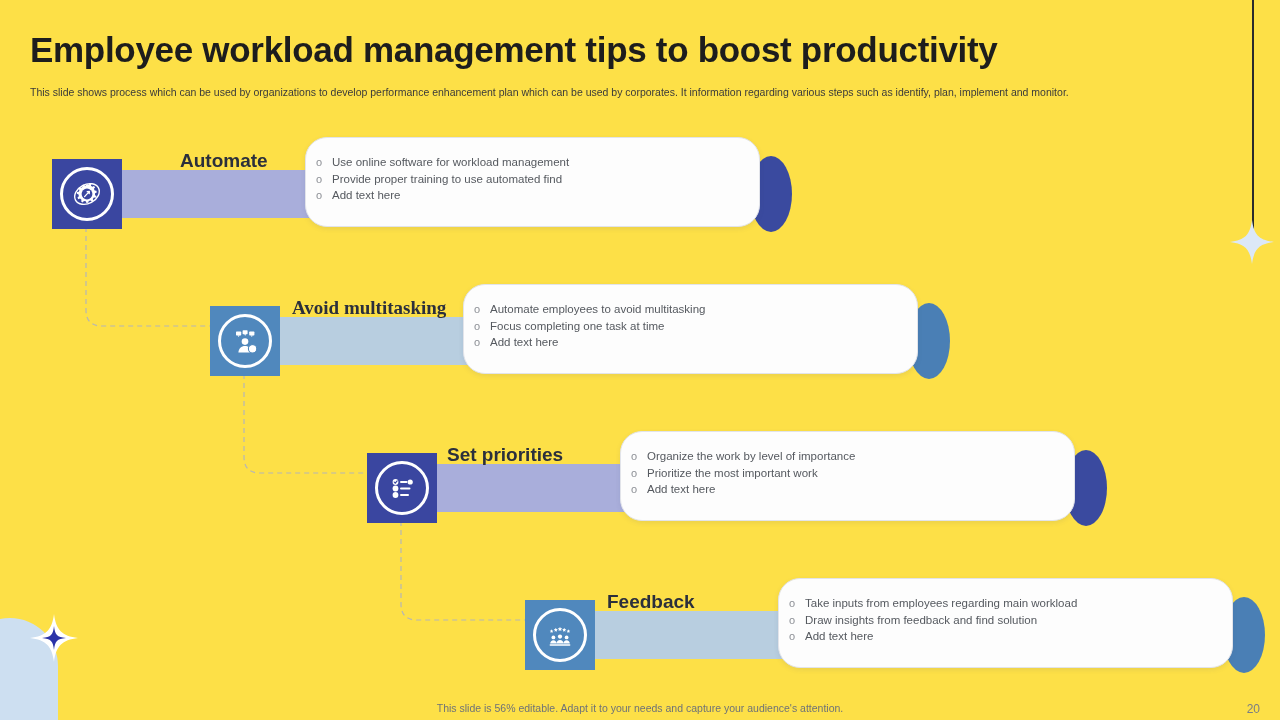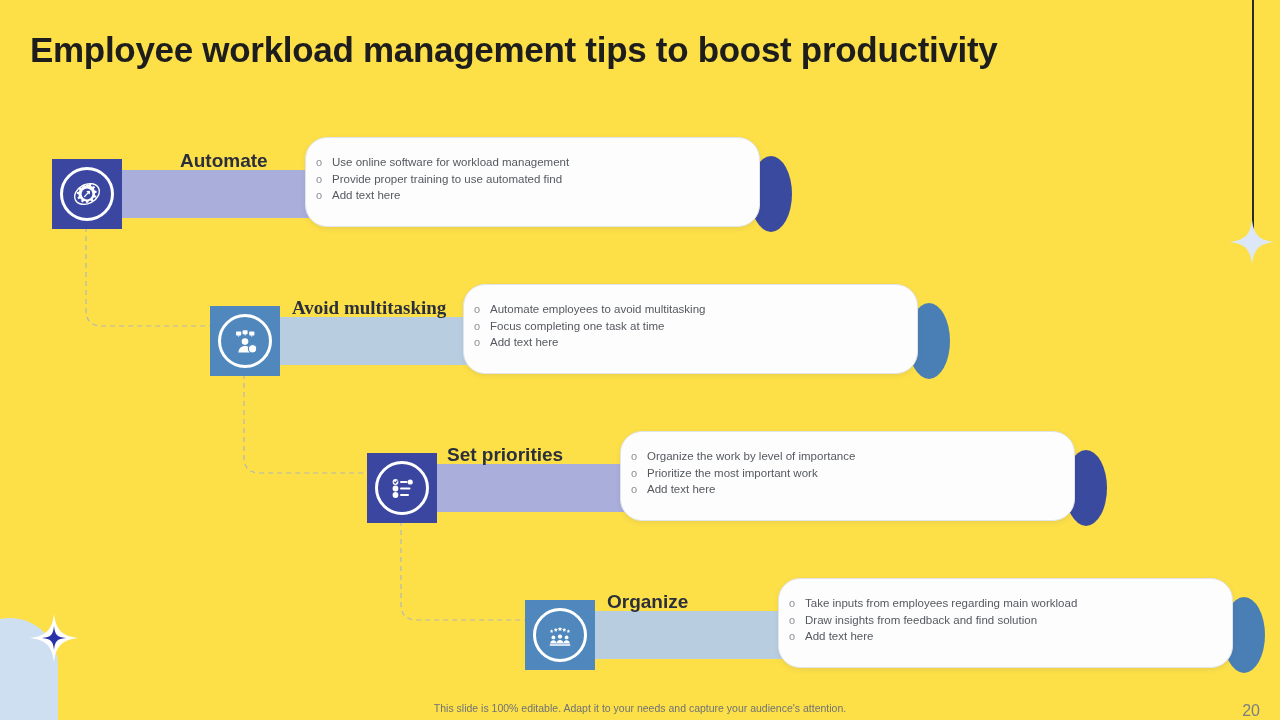--- a/index.html
+++ b/index.html
@@ -178,21 +178,21 @@
     right: 0;
     top: 702px;
     text-align: center;
     font-size: 10.5px;
     color: #6e7277;
   }
   .page-num {
     position: absolute;
     right: 20px;
     top: 702px;
-    font-size: 16px;
+    font-size: 12px;
     color: #7a7e83;
   }
 </style>
 </head>
 <body>
 
 <div id="slide">
 
   <div class="corner-blob"></div>
 
@@ -205,20 +205,21 @@
   </div>
 
   <div class="sparkle" style="left:28px; top:612px;">
     <svg width="52" height="52" viewBox="0 0 52 52">
       <path d="M26 2 C28 18 34 24 50 26 C34 28 28 34 26 50 C24 34 18 28 2 26 C18 24 24 18 26 2 Z" fill="#ffffff"></path>
       <path d="M26 14 C27 23 29 25 38 26 C29 27 27 29 26 38 C25 29 23 27 14 26 C23 25 25 23 26 14 Z" fill="#2a32a8"></path>
     </svg>
   </div>
 
   <div class="title">Employee workload management tips to boost productivity</div>
+  <div class="subtitle">This slide shows process which can be used by organizations to develop performance enhancement plan which can be used by corporates. It information regarding various steps such as identify, plan, implement and monitor.</div>
 
   <svg class="connector" style="left:80px; top:218px;" width="180" height="115">
     <path d="M6,0 L6,92 Q6,108 22,108 L180,108" fill="none" stroke="#b6b6b6" stroke-width="1.2" stroke-dasharray="5,4"></path>
   </svg>
 
   <svg class="connector" style="left:238px; top:365px;" width="180" height="115">
     <path d="M6,0 L6,92 Q6,108 22,108 L180,108" fill="none" stroke="#b6b6b6" stroke-width="1.2" stroke-dasharray="5,4"></path>
   </svg>
 
   <svg class="connector" style="left:395px; top:512px;" width="180" height="115">
@@ -334,21 +335,21 @@
   </div>
 
   <div class="row" style="left:525px; top:578px;">
 
     <div class="blue-ellipse steel" style="left:698px;"></div>
 
     <div class="arrow" style="width:285px;">
       <div class="arrow-body" style="width:250px; background:#b8cee0;"></div>
       <div class="arrow-head" style="left:250px; border-left:35px solid #b8cee0;"></div>
     </div>
-    <div class="arrow-label" style="left:82px;">Organize</div>
+    <div class="arrow-label" style="left:82px;">Feedback</div>
 
     <div class="icon-box" style="background:#5088bd;">
       <div class="icon-ring">
         <svg width="34" height="34" viewBox="0 0 34 34">
           <g fill="#ffffff">
             <path d="M8.6 11.3 l.55 1.2 1.3.15 -.97.9 .26 1.3 -1.14-.65 -1.14.65 .26-1.3 -.97-.9 1.3-.15z"></path>
             <path d="M12.8 9.8 l.6 1.3 1.42.17 -1.06.98 .29 1.42 -1.25-.72 -1.25.72 .29-1.42 -1.06-.98 1.42-.17z"></path>
             <path d="M17 8.7 l.68 1.45 1.6.2 -1.2 1.1 .33 1.6 -1.41-.8 -1.41.8 .33-1.6 -1.2-1.1 1.6-.2z"></path>
             <path d="M21.2 9.8 l.6 1.3 1.42.17 -1.06.98 .29 1.42 -1.25-.72 -1.25.72 .29-1.42 -1.06-.98 1.42-.17z"></path>
             <path d="M25.4 11.3 l.55 1.2 1.3.15 -.97.9 .26 1.3 -1.14-.65 -1.14.65 .26-1.3 -.97-.9 1.3-.15z"></path>
@@ -367,16 +368,16 @@
 
     <div class="card" style="left:253px; width:455px;">
       <ul class="bullets">
         <li><span class="bullet-mark">o</span><span>Take inputs from employees regarding  main workload</span></li>
         <li><span class="bullet-mark">o</span><span>Draw  insights from  feedback  and find  solution</span></li>
         <li><span class="bullet-mark">o</span><span>Add text here</span></li>
       </ul>
     </div>
   </div>
 
-  <div class="footer-note">This slide is 100% editable. Adapt it to your needs and capture your audience's attention.</div>
+  <div class="footer-note">This slide is 56% editable. Adapt it to your needs and capture your audience's attention.</div>
   <div class="page-num">20</div>
 
 </div>
 
 </body></html>

